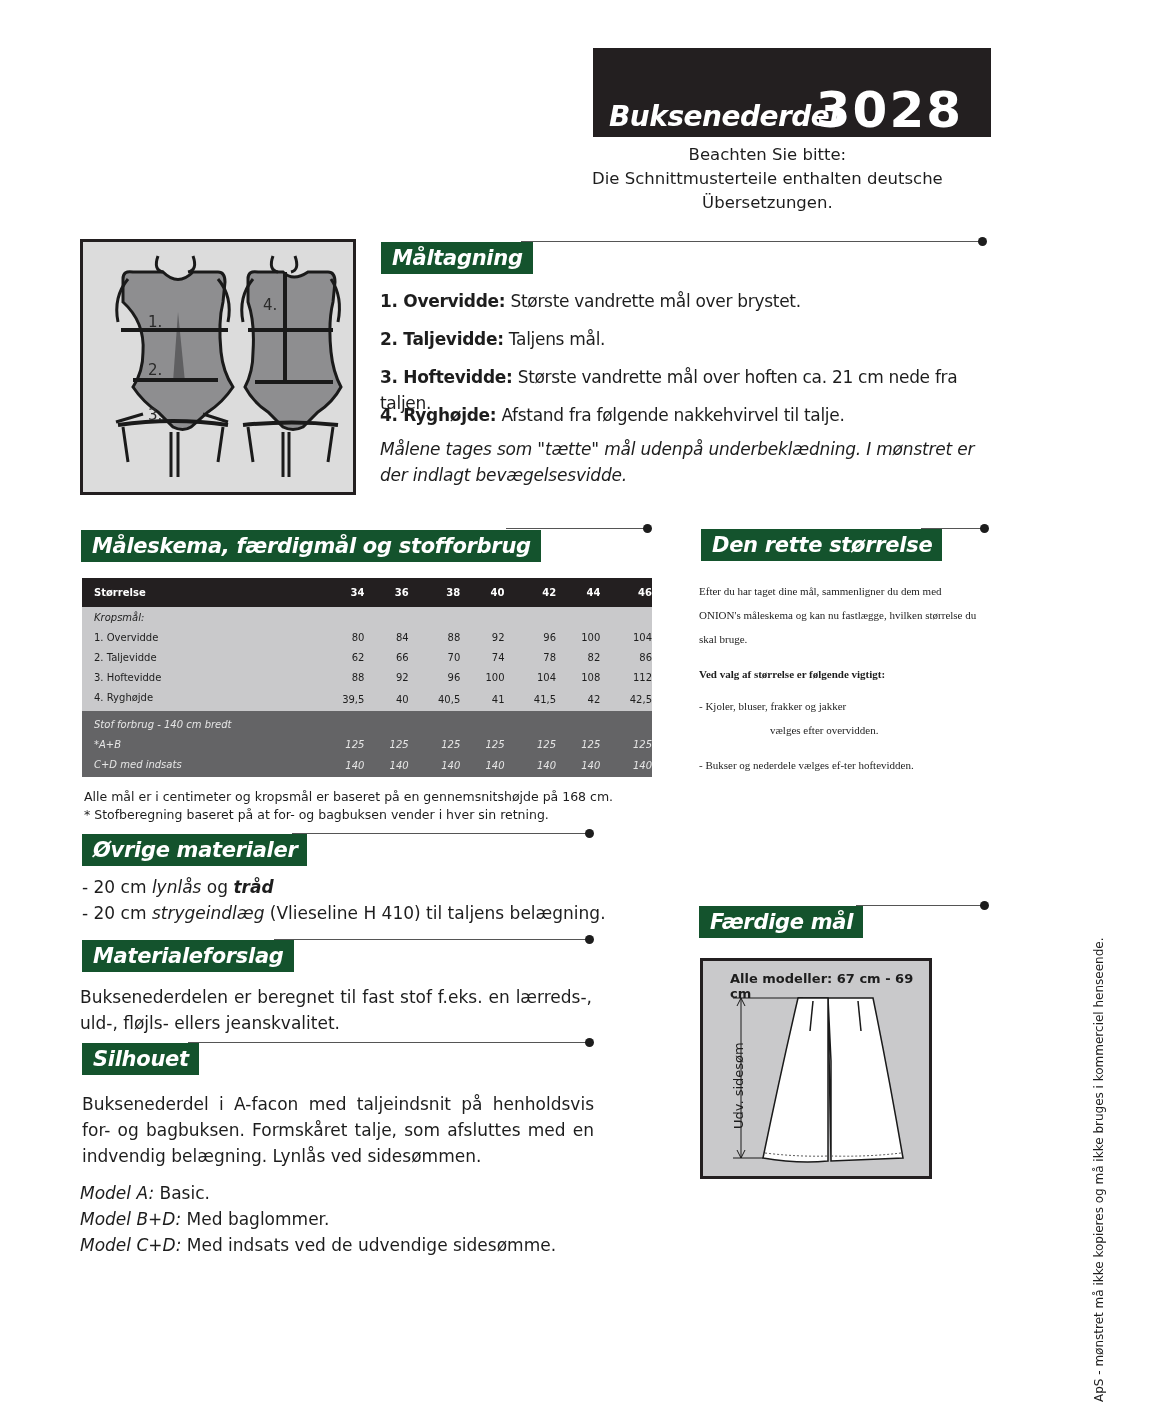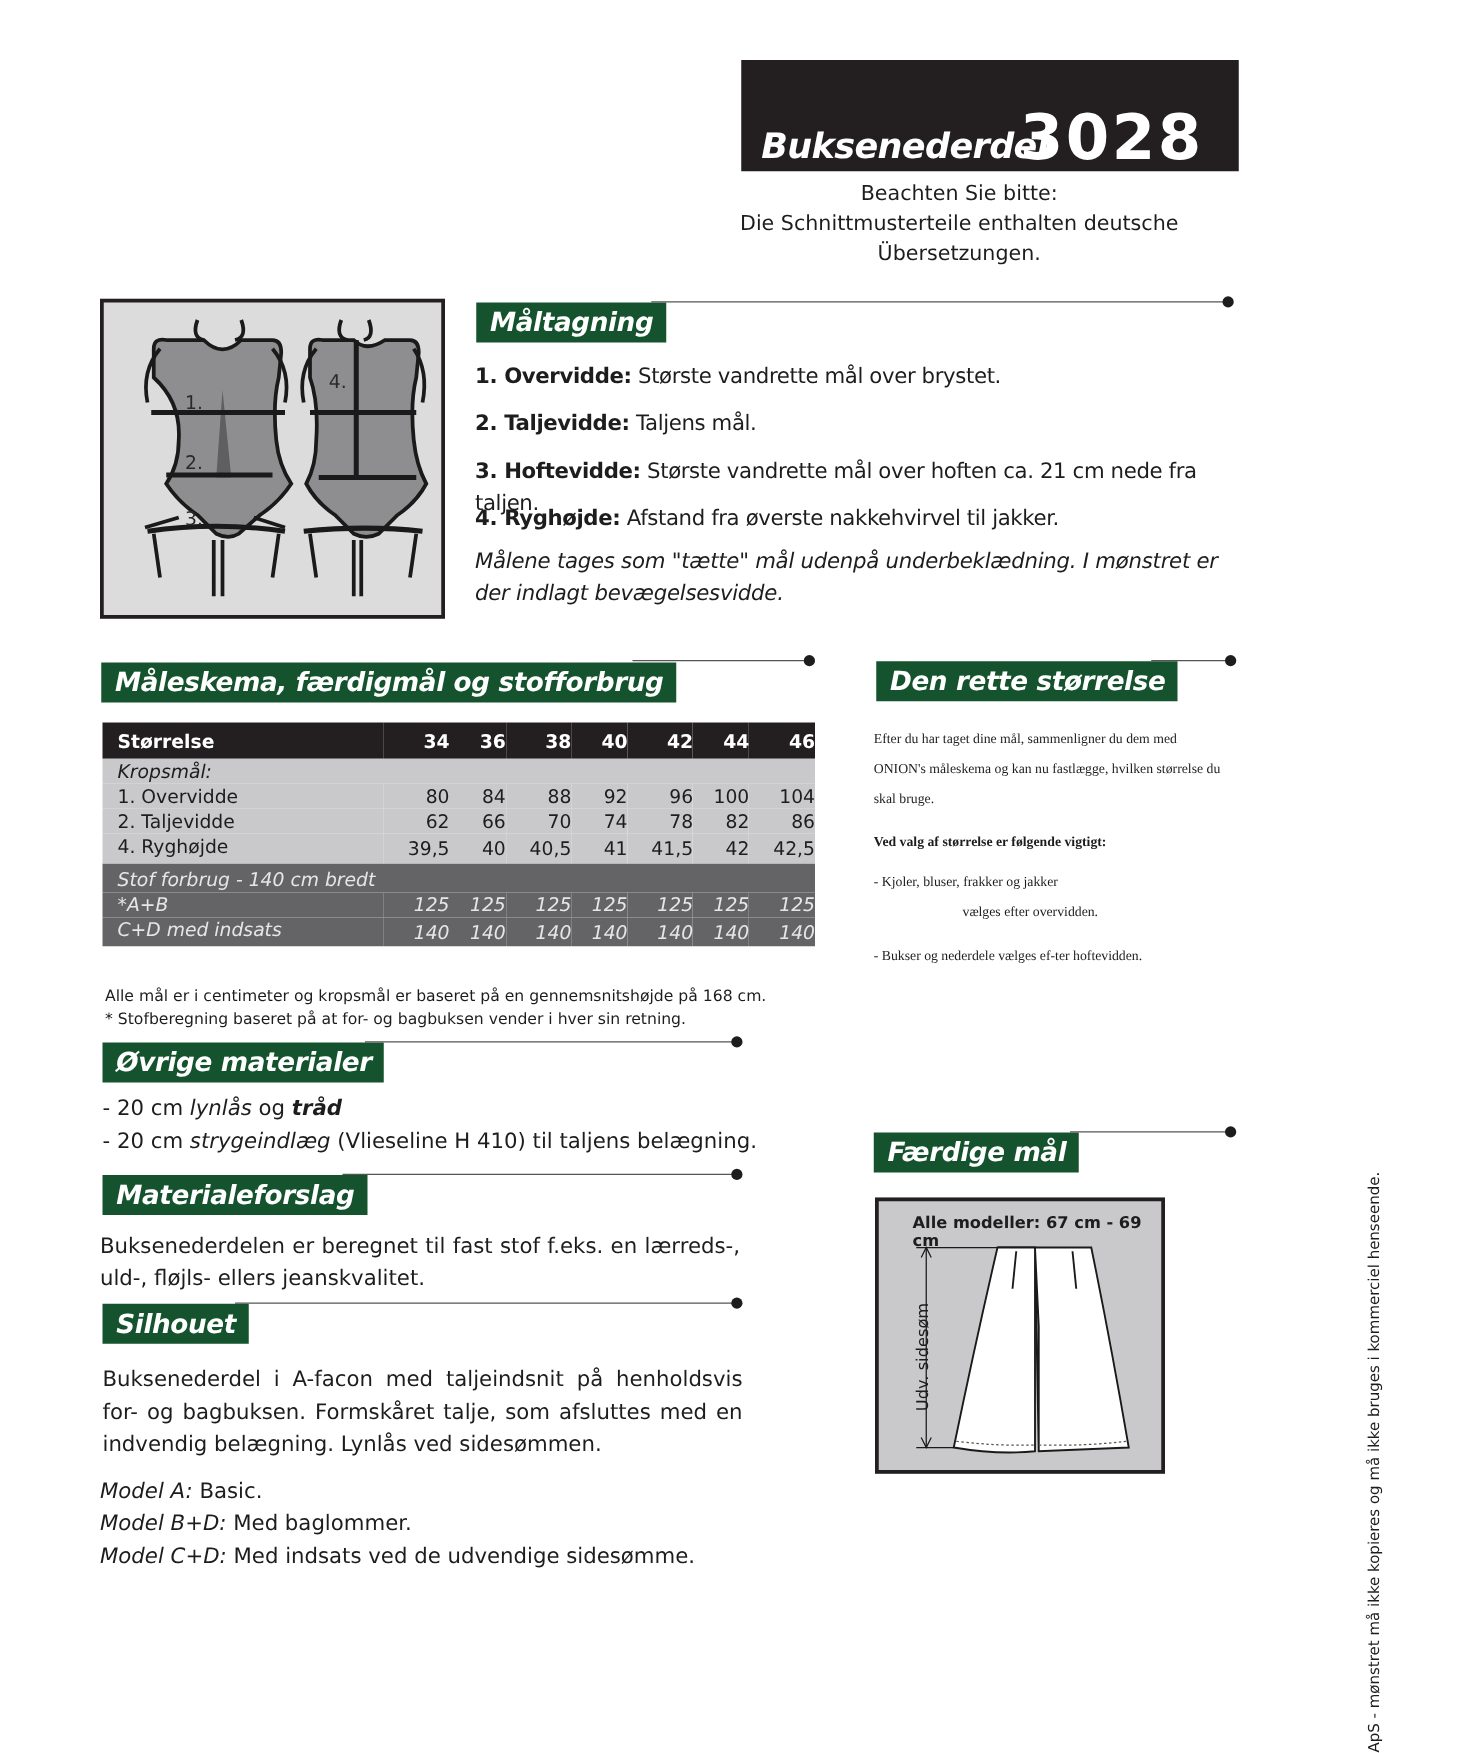--- a/index.html
+++ b/index.html
@@ -24,21 +24,21 @@
   
   .fig-box { left: 80px; top: 239px; width: 270px; height: 250px; border: 3px solid #231f20; background: #dcdcdc; }
 
   
   .mt-list { left: 380px; top: 288px; width: 630px; font-size: 17px; }
   .mt-item { height: 38px; line-height: 26px; letter-spacing: -0.3px; }
   .mt-item b { font-weight: bold; }
   .mt-note { font-style: italic; line-height: 26px; letter-spacing: -0.2px; }
 
   
-  .size-table { left: 82px; top: 578px; width: 570px; border-collapse: collapse; font-size: 15px; border-radius: 14px; }
+  .size-table { left: 82px; top: 578px; width: 570px; border-collapse: collapse; font-size: 10px; border-radius: 14px; }
   .size-table td { padding: 0; height: 20px; text-align: right; }
   .size-table td:first-child { text-align: left; padding-left: 12px; }
   .size-table tr.hdr td { background: #231f20; color: #fff; font-weight: bold; height: 29px; }
   .size-table tr.light td { background: #c9c9cb; color: #1d1d1d; }
   .size-table tr.dark td { background: #646466; color: #e6e6e6; font-style: italic; }
   .size-table td.pr { }
   .foot { left: 84px; font-size: 12.5px; color: #1d1d1d; }
 
   .body-text { font-size: 17px; line-height: 26px; color: #1d1d1d; }
   .justify { text-align: justify; }
@@ -95,21 +95,21 @@
 
 <div class="abs sec-head" style="left:381px; top:242px; width:606px;">
   <span class="sec-label">Måltagning</span>
   <span class="sec-rule" style="left:140px; right:5px;"></span>
   <span class="sec-dot" style="right:0;"></span>
 </div>
 <div class="abs mt-list">
   <div class="mt-item"><b>1. Overvidde:</b><span> Største vandrette mål over brystet.</span></div>
   <div class="mt-item"><b>2. Taljevidde:</b><span> Taljens mål.</span></div>
   <div class="mt-item"><b>3. Hoftevidde:</b><span> Største vandrette mål over hoften ca. 21 cm nede fra taljen.</span></div>
-  <div class="mt-item" style="height:34px"><b>4. Ryghøjde:</b><span> Afstand fra øverste nakkehvirvel til jakker.</span></div>
+  <div class="mt-item" style="height:34px"><b>4. Ryghøjde:</b><span> Afstand fra følgende nakkehvirvel til talje.</span></div>
   <div class="mt-note" style="width:615px">Målene tages som "tætte" mål udenpå underbeklædning. I mønstret er der indlagt bevægelsesvidde.</div>
 </div>
 
 <div class="abs sec-head" style="left:81px; top:529px; width:571px;">
   <span class="sec-label" style="top:1px;">Måleskema, færdigmål og stofforbrug</span>
   <span class="sec-rule" style="left:425px; right:5px;"></span>
   <span class="sec-dot" style="right:0;"></span>
 </div>
 
 <table class="abs size-table">
@@ -139,20 +139,30 @@
   </tr>
   <tr class="light">
     <td>2. Taljevidde</td>
     <td>62</td>
     <td>66</td>
     <td>70</td>
     <td>74</td>
     <td>78</td>
     <td>82</td>
     <td class="pr">86</td>
+  </tr>
+  <tr class="light">
+    <td>3. Hoftevidde</td>
+    <td>88</td>
+    <td>92</td>
+    <td>96</td>
+    <td>100</td>
+    <td>104</td>
+    <td>108</td>
+    <td class="pr">112</td>
   </tr>
   <tr class="light">
     <td style="padding-bottom:4px">4. Ryghøjde</td>
     <td>39,5</td>
     <td>40</td>
     <td>40,5</td>
     <td>41</td>
     <td>41,5</td>
     <td>42</td>
     <td class="pr">42,5</td>

